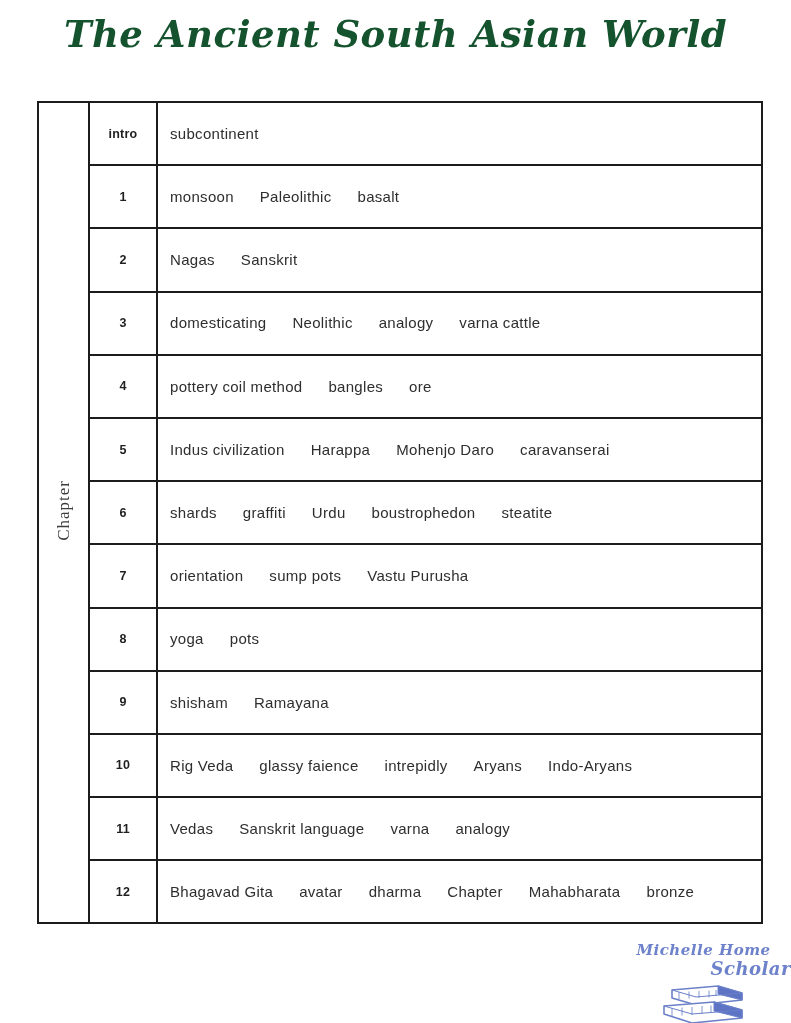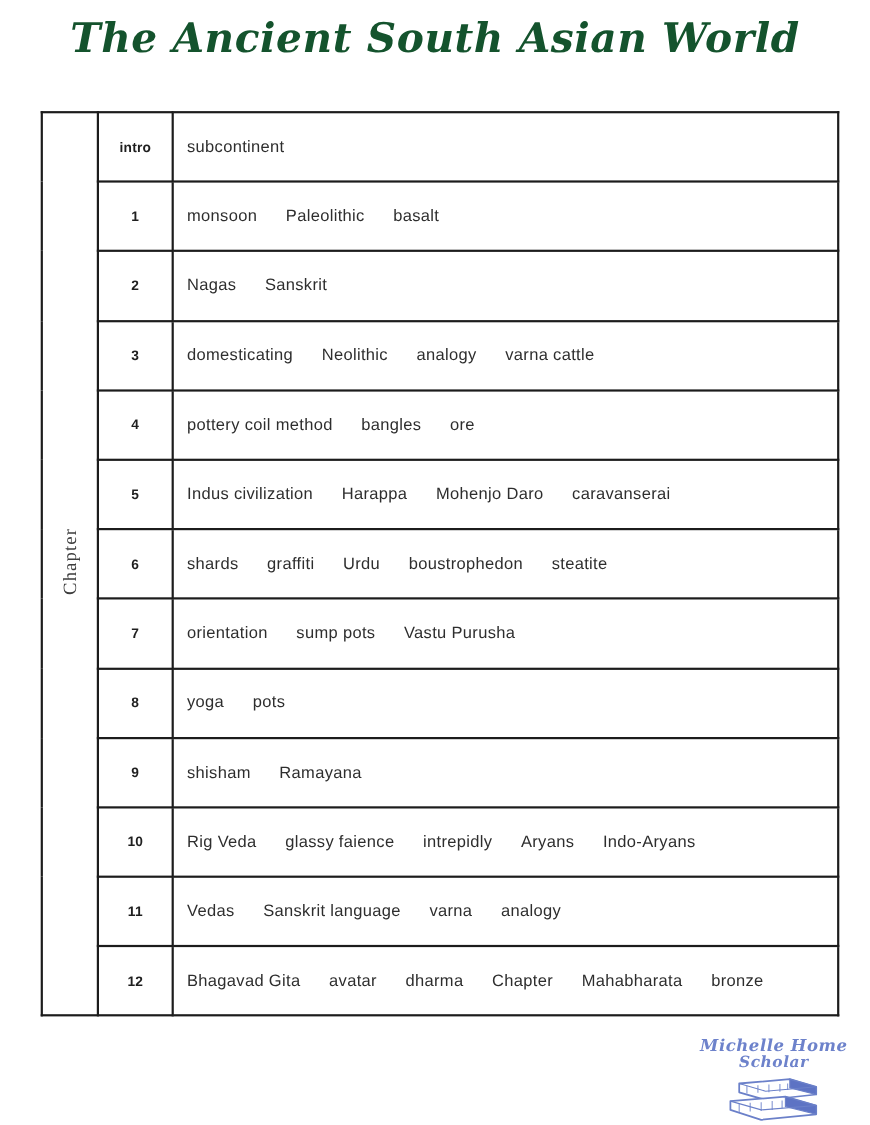--- a/index.html
+++ b/index.html
@@ -106,23 +106,24 @@
     font-family: "DejaVu Serif", serif;
     font-style: italic;
     font-weight: 700;
     font-size: 15px;
     letter-spacing: 0.5px;
   }
   .logo-line2 {
     font-family: "DejaVu Serif", serif;
     font-style: italic;
     font-weight: 700;
-    font-size: 14px;
+    font-size: 18px;
     margin-top: -1px;
     letter-spacing: 0.5px;
+    text-align: right;
   }
   .logo-books { margin-top: 1px; }
 </style>
 </head>
 <body>
 
 <div class="page">
 
   <h1 class="title">The Ancient South Asian World</h1>
 

